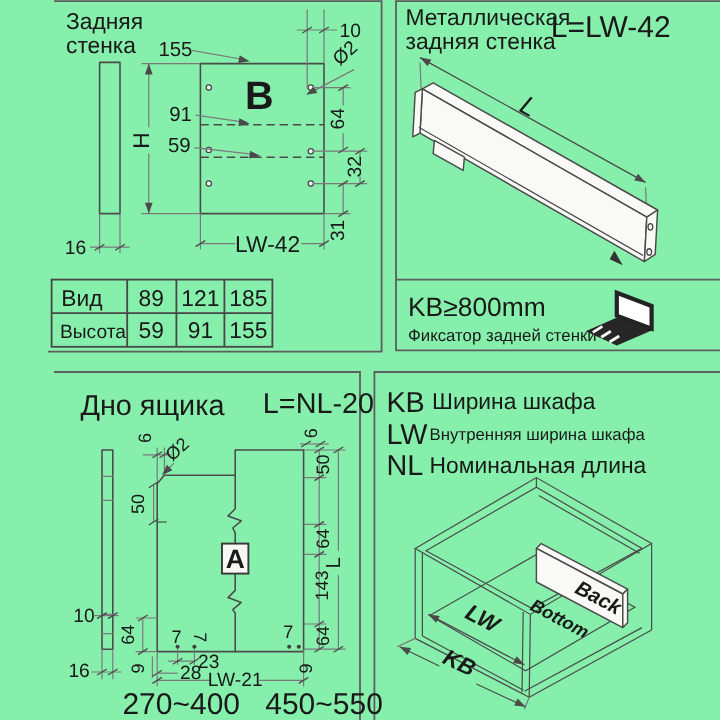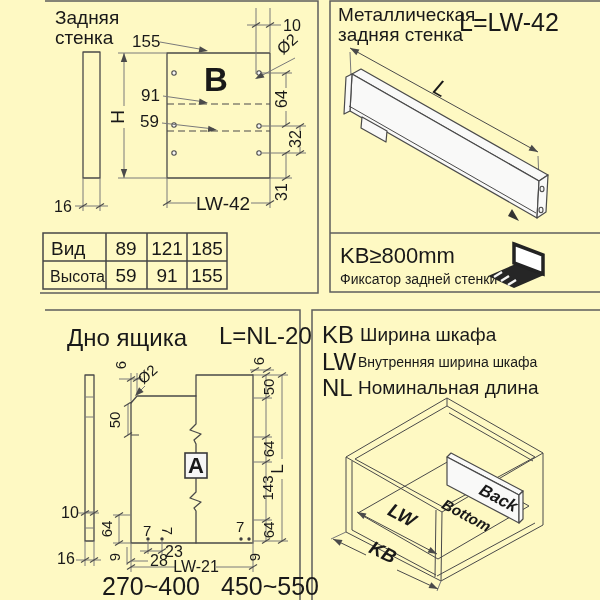--- a/index.html
+++ b/index.html
@@ -1,16 +1,16 @@
 <!DOCTYPE html>
 <html><head>
 <meta charset="utf-8">
 <style>
   html,body{margin:0;padding:0;background:#eee;}
-  #page{position:relative;width:600px;height:600px;background:#fef9c3;overflow:hidden;
+  #page{position:relative;width:600px;height:600px;background:#86efac;overflow:hidden;
         font-family:"Liberation Sans","DejaVu Sans",sans-serif;}
   svg{position:absolute;left:0;top:0;}
   svg text{fill:#191919;font-family:"Liberation Sans","DejaVu Sans",sans-serif;}
   .ln{stroke:#4a4a4a;stroke-width:1.3;fill:none;stroke-linecap:round;stroke-linejoin:round;}
   .ln1{stroke:#4a4a4a;stroke-width:1;fill:none;}
   .lnf{stroke:#4a4a4a;stroke-width:1.2;fill:#f9f9f8;stroke-linejoin:round;}
   .dim{stroke:#7a7a7a;stroke-width:1;fill:none;}
   .dash{stroke:#4a4a4a;stroke-width:1.2;stroke-dasharray:7 4;fill:none;}
   .hole{stroke:#4a4a4a;stroke-width:1.1;fill:#f6f6f5;}
   .dot{fill:#3f3f3f;stroke:none;}

